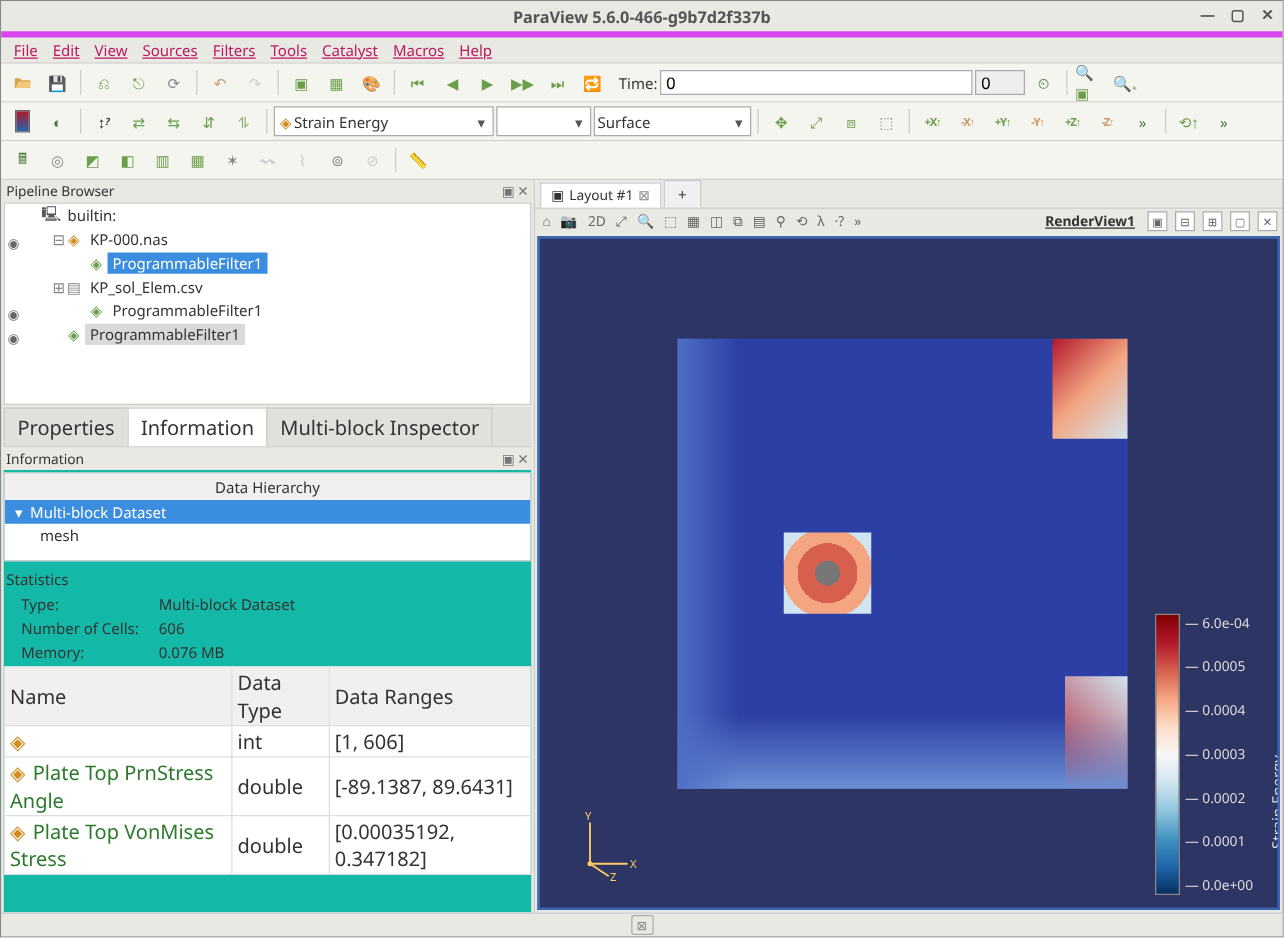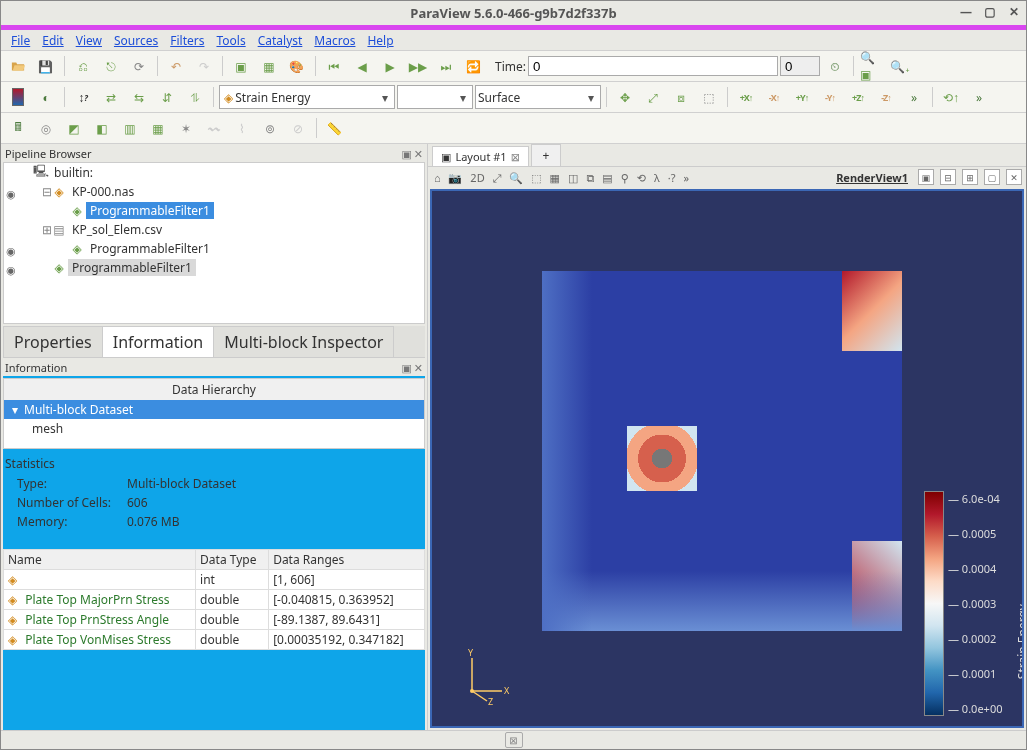--- a/index.html
+++ b/index.html
@@ -2,21 +2,21 @@
 <html><head>
 <meta charset="utf-8">
 <style>
   html, body { margin:0; padding:0; font-family: "Segoe UI", "Noto Sans", Arial, sans-serif; font-size:12px; color:#333; background:#f0f0f0; width:1027px; height:750px; overflow:hidden; }
   .window { width:1027px; height:750px; background:#e9e9e4; display:flex; flex-direction:column; border:1px solid #888; box-sizing:border-box;}
   .titlebar { height:24px; background:#e9e9e4; display:flex; align-items:center; justify-content:center; position:relative; border-bottom:5px solid #d946ef;}
   .titlebar .title { font-weight:bold; color:#555; font-size:13px;}
   .titlebar .controls { position:absolute; right:4px; top:2px; display:flex; gap:8px;}
   .titlebar .controls span { width:16px; height:16px; display:flex; align-items:center; justify-content:center; color:#555; font-weight:bold; cursor:pointer;}
   .menubar { height:20px; display:flex; align-items:center; padding:0 4px; border-bottom:1px solid #d0d0d0; background:#e9e9e4;}
-  .menubar .menuitem { padding:0 6px; color:#1d4ed8; cursor:pointer; }
+  .menubar .menuitem { padding:0 6px; color:#be185d; cursor:pointer; }
   .menubar .menuitem span.ul { text-decoration:underline; }
   .toolbar { display:flex; align-items:center; padding:2px 4px; gap:2px; border-bottom:1px solid #d0d0d0; background:#f5f5f0; flex-wrap:nowrap;}
   .toolbar .sep { width:1px; height:20px; background:#ccc; margin:0 3px;}
   .tbtn { width:24px; height:24px; display:flex; align-items:center; justify-content:center; cursor:pointer; border:1px solid transparent; border-radius:2px; color:#4c7a3e;}
   input.timeval { width:240px; height:18px; border:1px solid #aaa; background:#fff; padding:0 4px;}
   input.timeidx { width:30px; height:18px; border:1px solid #aaa; background:#eee; padding:0 4px;}
   .content { flex:1; display:flex; overflow:hidden;}
   .leftpanel { width:426px; display:flex; flex-direction:column; border-right:1px solid #ccc; background:#e9e9e4;}
   .panel-title { height:18px; background:#e9e9e4; padding:0 4px; font-size:11px; color:#333; display:flex; align-items:center; justify-content:space-between;}
   .panel-title .panel-ctrl { display:flex; gap:2px; color:#777;}
@@ -24,29 +24,29 @@
   .tree-row { height:19px; display:flex; align-items:center; position:relative; padding-left:4px;}
   .tree-row .eye { width:14px; height:14px; margin-right:4px; display:inline-block;}
   .tree-row .eye.on::before{content:"◉"; color:#666; font-size:11px;}
   .tree-row .icon { width:14px; height:14px; display:inline-flex; align-items:center; justify-content:center; margin-right:2px;}
   .tree-row .label { padding:0 4px;}
   .tree-row.sel-row .label{ background:#3b8de0; color:#fff;}
   .tree-row.sel-row2 .label{ background:#d9d9d9; color:#333;}
   .tabs { display:flex; background:#e0e0dc; border-bottom:1px solid #ccc; margin:0 2px;}
   .tab { padding:4px 10px; border:1px solid #ccc; border-bottom:none; background:#e0e0dc; margin-right:-1px; cursor:pointer; font-size:16px;}
   .tab.active { background:#fff;}
-  .infopanel { flex:1; display:flex; flex-direction:column; margin:0 2px; background:#0ea5e9; overflow:auto;}
+  .infopanel { flex:1; display:flex; flex-direction:column; margin:0 2px; background:#14b8a6; overflow:auto;}
   .hierarchy { border:1px solid #ccc; margin:2px 0; background:#fff;}
   .hierarchy .hdr { text-align:center; padding:2px 0; background:#f0f0f0;}
   .hierarchy .row { padding:1px 8px; font-size:12px; display:flex; align-items:center;}
   .hierarchy .row.sel { background:#3b8de0; color:#fff;}
   .section-h { font-size:12px; color:#333; padding:4px 2px 2px 2px;}
   .kv { padding:1px 4px 1px 14px; font-size:12px;}
   .kv .k{ display:inline-block; width:110px;}
-  .datatable { border:1px solid #ccc; background:#fff; margin:18px 0; font-size:12px; border-collapse:collapse; width:100%;}
+  .datatable { border:1px solid #ccc; background:#fff; margin:2px 0; font-size:16px; border-collapse:collapse; width:100%;}
   .datatable th,.datatable td{ border:1px solid #ddd; padding:1px 4px; text-align:left; font-weight:normal;}
   .datatable th{ background:#f0f0f0;}
   .datatable .nm { color:#2c7a2c; }
   .datatable .ic { width:14px; display:inline-block; color:#d28b1f;}
   .rightpanel { flex:1; display:flex; flex-direction:column; background:#e9e9e4;}
   .layout-tabs { height:22px; display:flex; align-items:flex-end; border-bottom:1px solid #ccc; padding-left:4px;}
   .layout-tab { border:1px solid #ccc; border-bottom:none; padding:2px 8px; background:#fff; font-size:11px; display:flex; align-items:center; gap:4px;}
   .layout-tab .close{ color:#888; cursor:pointer;}
   .layout-add { width:20px; text-align:center; border:1px solid #ccc; border-bottom:none; padding:2px 4px; background:#f0f0f0; margin-left:2px; cursor:pointer;}
   .render-toolbar { height:20px; display:flex; align-items:center; gap:4px; padding:0 4px; font-size:11px; color:#666;}
@@ -277,25 +277,20 @@
             <th>Data Ranges</th>
           </tr>
             </thead>
           <tbody id="arrays-body">
               <tr>
                 <td><span class="ic">◈</span> <span class="nm"></span></td>
                 <td>int</td>
                 <td>[1, 606]</td>
               </tr>
               <tr>
-                <td><span class="ic">◈</span> <span class="nm">Plate Top MajorPrn Stress</span></td>
-                <td>double</td>
-                <td>[-0.040815, 0.363952]</td>
-              </tr>
-              <tr>
                 <td><span class="ic">◈</span> <span class="nm">Plate Top PrnStress Angle</span></td>
                 <td>double</td>
                 <td>[-89.1387, 89.6431]</td>
               </tr>
               <tr>
                 <td><span class="ic">◈</span> <span class="nm">Plate Top VonMises Stress</span></td>
                 <td>double</td>
                 <td>[0.00035192, 0.347182]</td>
               </tr>
             </tbody>

